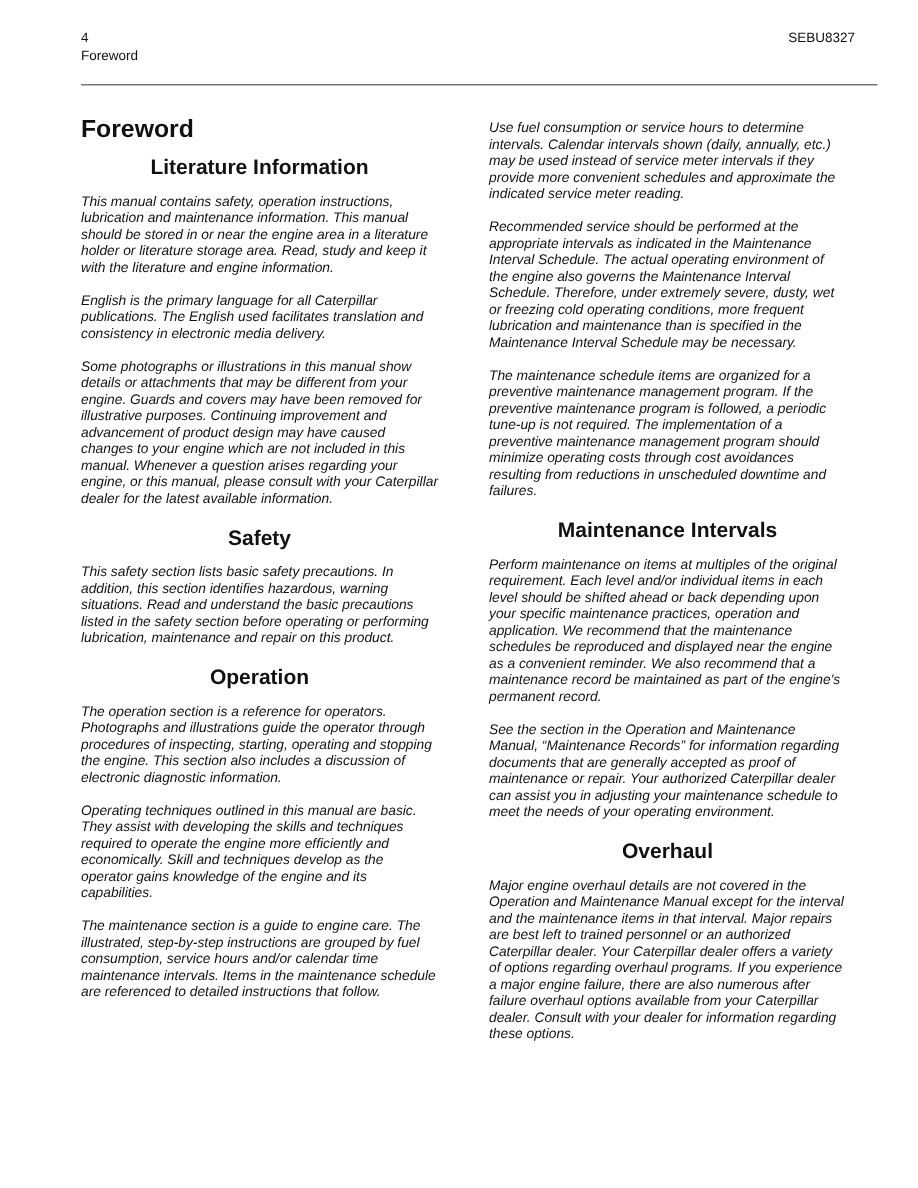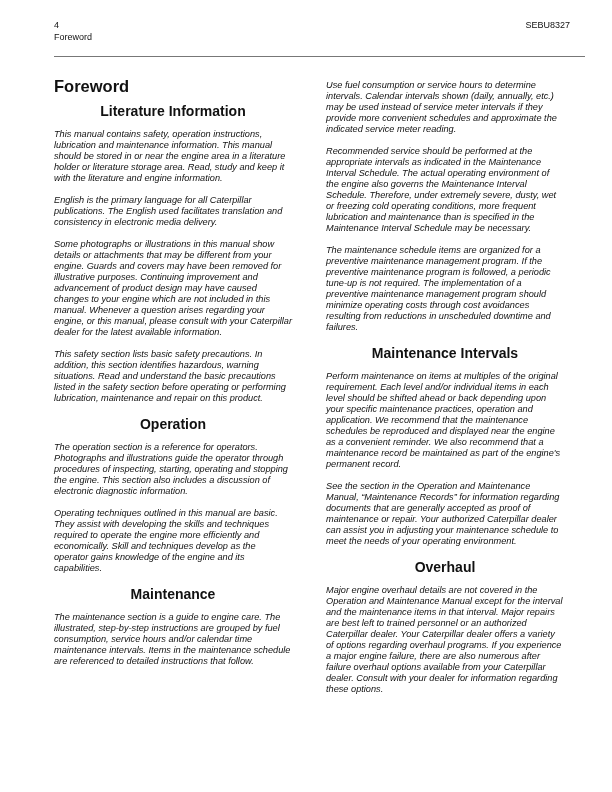--- a/index.html
+++ b/index.html
@@ -30,31 +30,31 @@
   <div class="h1">Foreword</div>
 
   <div class="sec">
     <div class="h2">Literature Information</div>
     <p class="p">This manual contains safety, operation instructions, lubrication and maintenance information. This manual should be stored in or near the engine area in a literature holder or literature storage area. Read, study and keep it with the literature and engine information.</p>
     <p class="p">English is the primary language for all Caterpillar publications. The English used facilitates translation and consistency in electronic media delivery.</p>
     <p class="p">Some photographs or illustrations in this manual show details or attachments that may be different from your engine. Guards and covers may have been removed for illustrative purposes. Continuing improvement and advancement of product design may have caused changes to your engine which are not included in this manual. Whenever a question arises regarding your engine, or this manual, please consult with your Caterpillar dealer for the latest available information.</p>
   </div>
 
   <div class="sec">
+    <div class="h2">Safety</div>
     <p class="p">This safety section lists basic safety precautions. In addition, this section identifies hazardous, warning situations. Read and understand the basic precautions listed in the safety section before operating or performing lubrication, maintenance and repair on this product.</p>
   </div>
 
   <div class="sec">
     <div class="h2">Operation</div>
     <p class="p">The operation section is a reference for operators. Photographs and illustrations guide the operator through procedures of inspecting, starting, operating and stopping the engine. This section also includes a discussion of electronic diagnostic information.</p>
     <p class="p">Operating techniques outlined in this manual are basic. They assist with developing the skills and techniques required to operate the engine more efficiently and economically. Skill and techniques develop as the operator gains knowledge of the engine and its capabilities.</p>
   </div>
 
   <div class="sec">
-    <div class="h2">Maintenance</div>
     <p class="p">The maintenance section is a guide to engine care. The illustrated, step-by-step instructions are grouped by fuel consumption, service hours and/or calendar time maintenance intervals. Items in the maintenance schedule are referenced to detailed instructions that follow.</p>
   </div>
 </div>
 
 <div class="col col-right">
   <div>
     <p class="p">Use fuel consumption or service hours to determine intervals. Calendar intervals shown (daily, annually, etc.) may be used instead of service meter intervals if they provide more convenient schedules and approximate the indicated service meter reading.</p>
     <p class="p">Recommended service should be performed at the appropriate intervals as indicated in the Maintenance Interval Schedule. The actual operating environment of the engine also governs the Maintenance Interval Schedule. Therefore, under extremely severe, dusty, wet or freezing cold operating conditions, more frequent lubrication and maintenance than is specified in the Maintenance Interval Schedule may be necessary.</p>
     <p class="p">The maintenance schedule items are organized for a preventive maintenance management program. If the preventive maintenance program is followed, a periodic tune-up is not required. The implementation of a preventive maintenance management program should minimize operating costs through cost avoidances resulting from reductions in unscheduled downtime and failures.</p>
   </div>

